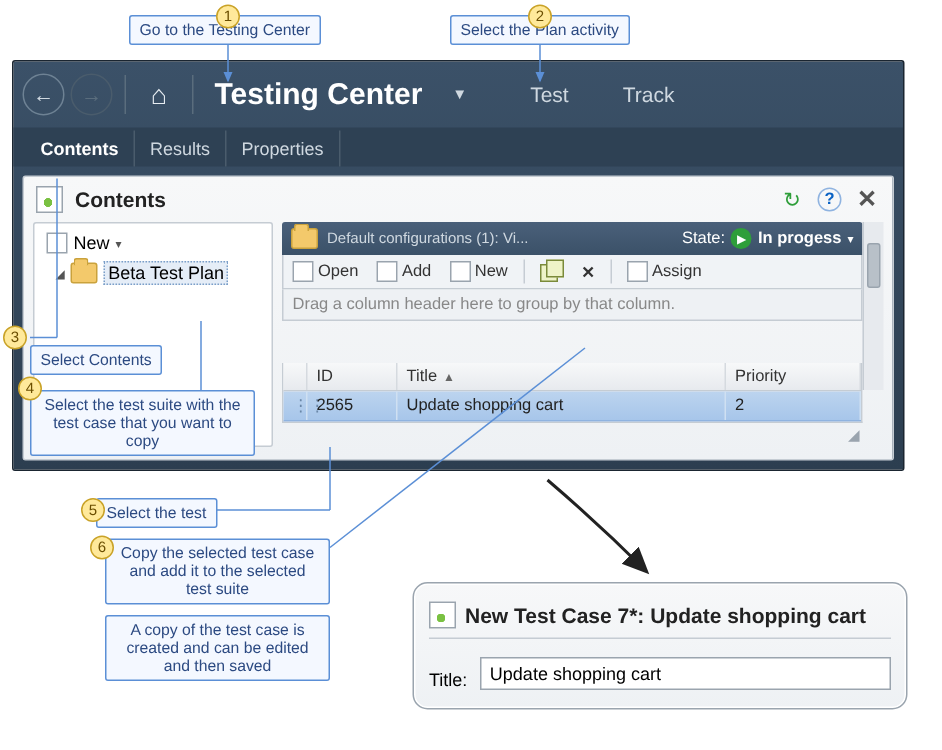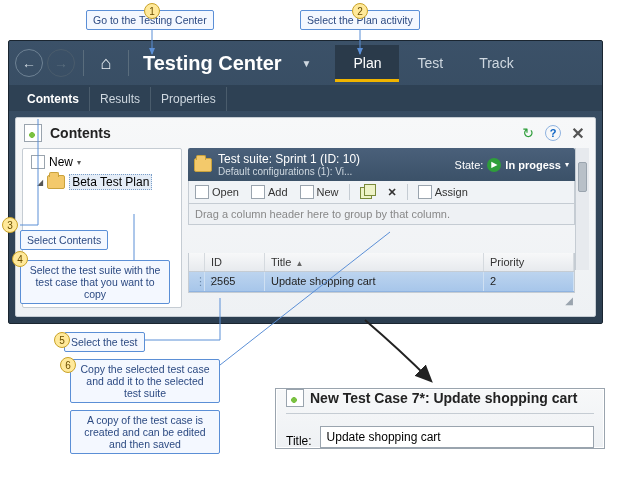--- a/index.html
+++ b/index.html
@@ -58,21 +58,21 @@
   .vscroll .thumb{ margin:14px 2px 0; height:30px; background:#b8c0c8; border:1px solid #9aa4ae; border-radius:2px;}
   .grid-wrap{ position:relative; padding-right:14px;}
   .resize-grip { text-align:right; padding:2px 4px; color:#9aa4ae; font-size:10px; letter-spacing:-2px;}
 
   
   .callout { position:absolute; background:#f4f8ff; border:1px solid #5b8fd6; border-radius:2px; padding:3px 6px; font-size:10.5px; color:#2c4a82; text-align:center; z-index:50;}
   .cnum { position:absolute; width:16px; height:16px; border:1px solid #c9a227; background:#ffe99a; border-radius:50%; font-size:10px; color:#6b4e00; display:flex; align-items:center; justify-content:center; z-index:60;}
   svg.leader { position:absolute; top:0; left:0; width:628px; height:500px; pointer-events:none; z-index:40;}
 
   
-  .ntc { position:absolute; left:275px; top:388px; width:330px; background:linear-gradient(#f7f8f9,#eef1f4); border:1px solid #9aa4ae; border-radius:0; padding:0 10px; box-shadow:0 0 0 1px #fff inset;}
+  .ntc { position:absolute; left:275px; top:388px; width:330px; background:linear-gradient(#f7f8f9,#eef1f4); border:1px solid #9aa4ae; border-radius:10px; padding:12px 10px; box-shadow:0 0 0 1px #fff inset;}
   .ntc .hdr { font-weight:bold; font-size:14px; color:#222; padding-bottom:6px; border-bottom:1px solid #c5ccd3; display:flex; align-items:center; gap:6px;}
   .ntc .field { display:flex; align-items:flex-end; gap:8px; margin-top:12px; font-size:12px;}
   .ntc input { flex:1; border:1px solid #9aa4ae; padding:3px 6px; font-size:12px;}
 
   .doc-ico { width:18px; height:18px; display:inline-block; background:#fff; border:1px solid #9aa4ae; position:relative;}
   .doc-ico::after{content:""; position:absolute; left:2px; bottom:1px; width:10px; height:10px; background:radial-gradient(circle,#7ac142 40%,transparent 42%);}
   .fold-ico { width:18px; height:14px; display:inline-block; background:#f3c96b; border:1px solid #caa23c; border-radius:2px; position:relative;}
   .fold-ico::before{content:"";position:absolute;top:-4px;left:1px;width:8px;height:4px;background:#f3c96b;border:1px solid #caa23c;border-bottom:none;border-radius:2px 2px 0 0;}
   .copy-ico { position:relative; width:16px; height:14px; display:inline-block;}
   .copy-ico::before,.copy-ico::after{content:"";position:absolute;width:10px;height:10px;border:1px solid #7a8a3a;background:#eef3c8;}
@@ -122,21 +122,20 @@
   <div class="titlebar">
     <div class="nav-btn">←</div>
     <div class="nav-btn dis">→</div>
     <div class="divider"></div>
     <div class="home-btn">⌂</div>
     <div class="divider"></div>
     <div class="app-title">Testing Center</div>
     <div class="title-drop">▼</div>
 
     <div class="activity-tabs">
-      <div class="atab active">Plan</div>
       <div class="atab">Test</div>
       <div class="atab">Track</div>
     </div>
   </div>
 
   <div class="subtabs">
     <div class="stab active">Contents</div>
     <div class="stab">Results</div>
     <div class="stab">Properties</div>
   </div>
@@ -163,21 +162,20 @@
           <span style="font-size:8px;color:#555;">◢</span>
           <span class="fold-ico"></span>
           <span class="lbl">Beta Test Plan</span>
         </div>
       </div>
 
       <div class="grid-area grid-wrap">
         <div class="suite-header">
           <span class="fold-ico"></span>
           <div style="flex:1;">
-            <div class="st">Test suite:  Sprint 1 (ID: 10)</div>
             <div class="sub">Default configurations (1): Vi...</div>
           </div>
           <div class="suite-state">
             <span>State:</span>
             <span class="play">▶</span>
             <span style="font-weight:bold;">In progess</span>
             <span style="font-size:8px;">▾</span>
           </div>
         </div>
 

